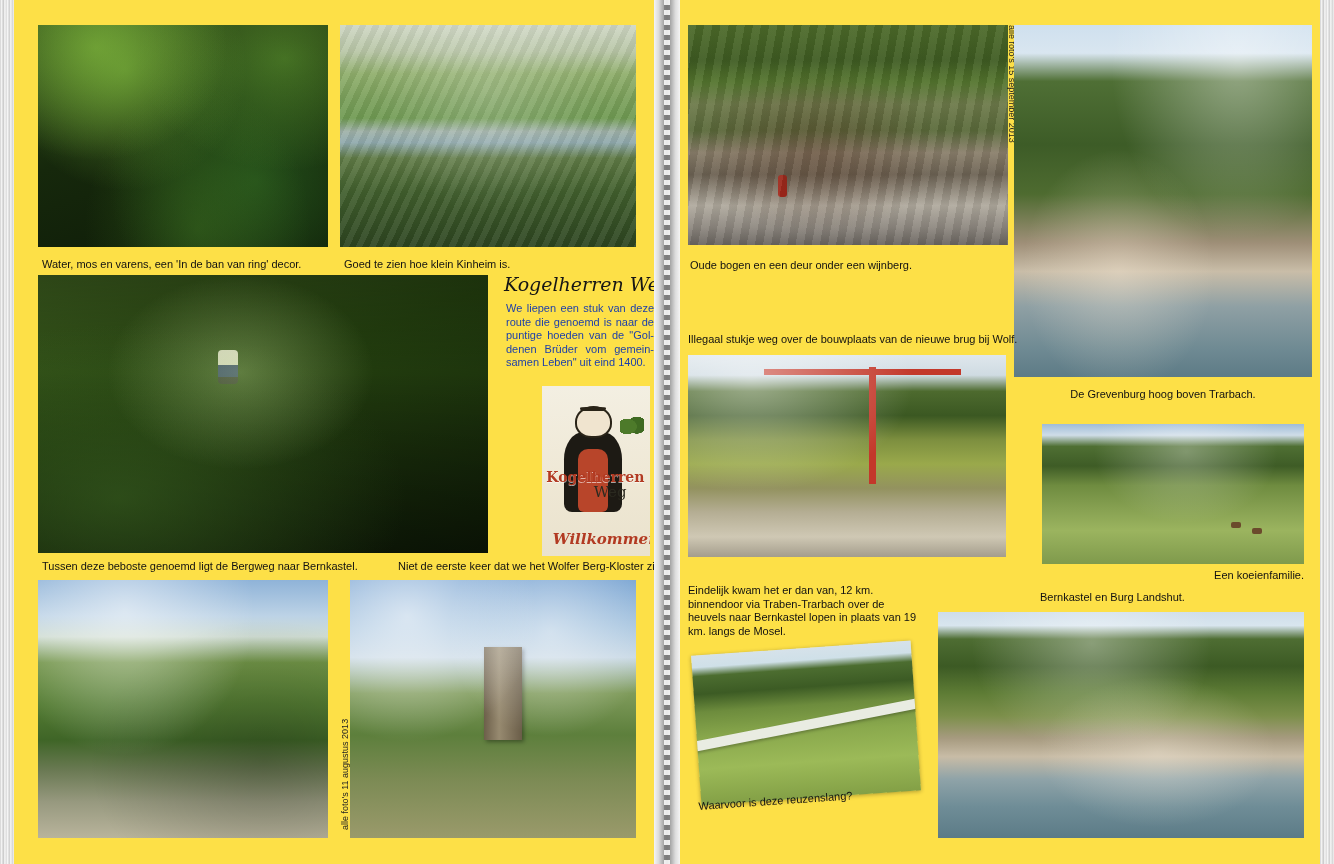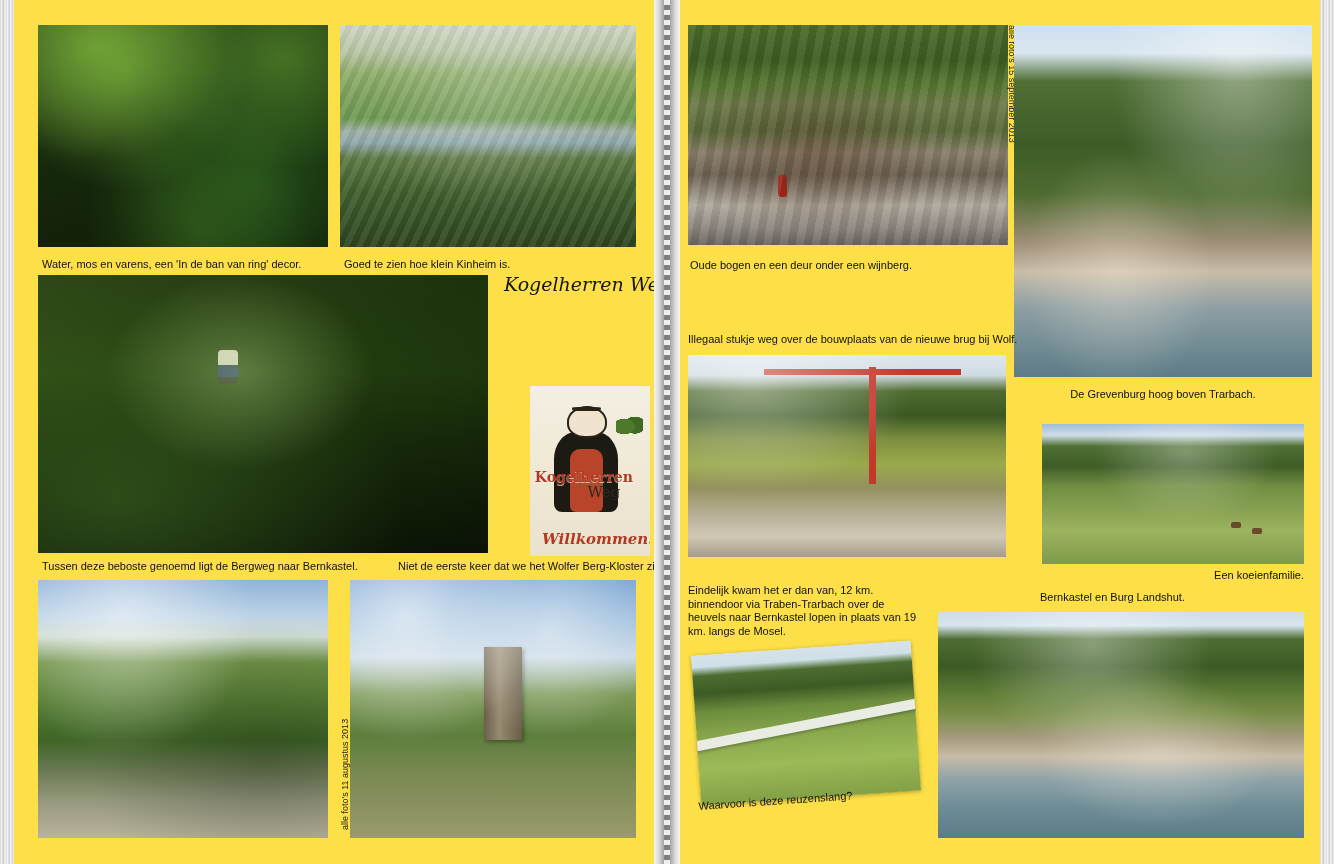--- a/index.html
+++ b/index.html
@@ -435,22 +435,23 @@
     <div class="photo p-valley" style="left: 326px; top: 25px; width: 296px; height: 222px;"></div>
     <div class="cap" style="left: 330px; top: 258px;">Goed te zien hoe klein Kinheim is.</div>
 
     <div class="photo p-trail" style="left: 24px; top: 275px; width: 450px; height: 278px;">
       <div class="hiker"></div>
     </div>
     <div class="cap" style="left: 28px; top: 560px;">Tussen deze beboste genoemd ligt de Bergweg naar Bernkastel.</div>
 
     <div class="head-script" style="left: 490px; top: 273px;">Kogelherren Weg</div>
 
-
-    <div class="photo p-poster" style="left: 516px; top: 386px; width: 120px; height: 170px;">
+    <div class="body-text blue" style="left: 492px; top: 302px; width: 148px; text-align: justify;">We liepen een stuk van deze route die genoemd is naar de puntige hoeden van de "Gol-denen Brüder vom gemein-samen Leben" uit eind 1400.</div>
+
+    <div class="photo p-poster" style="left: 528px; top: 386px; width: 108px; height: 170px;">
       <div class="poster-wrap">
         <div class="poster-figure">
           <div class="poster-robe"></div>
           <div class="poster-head">
             <div class="poster-hat"></div>
           </div>
           <div class="poster-apron"></div>
         </div>
         <div class="poster-leaf"></div>
         <div class="poster-title">Kogelherren</div>

